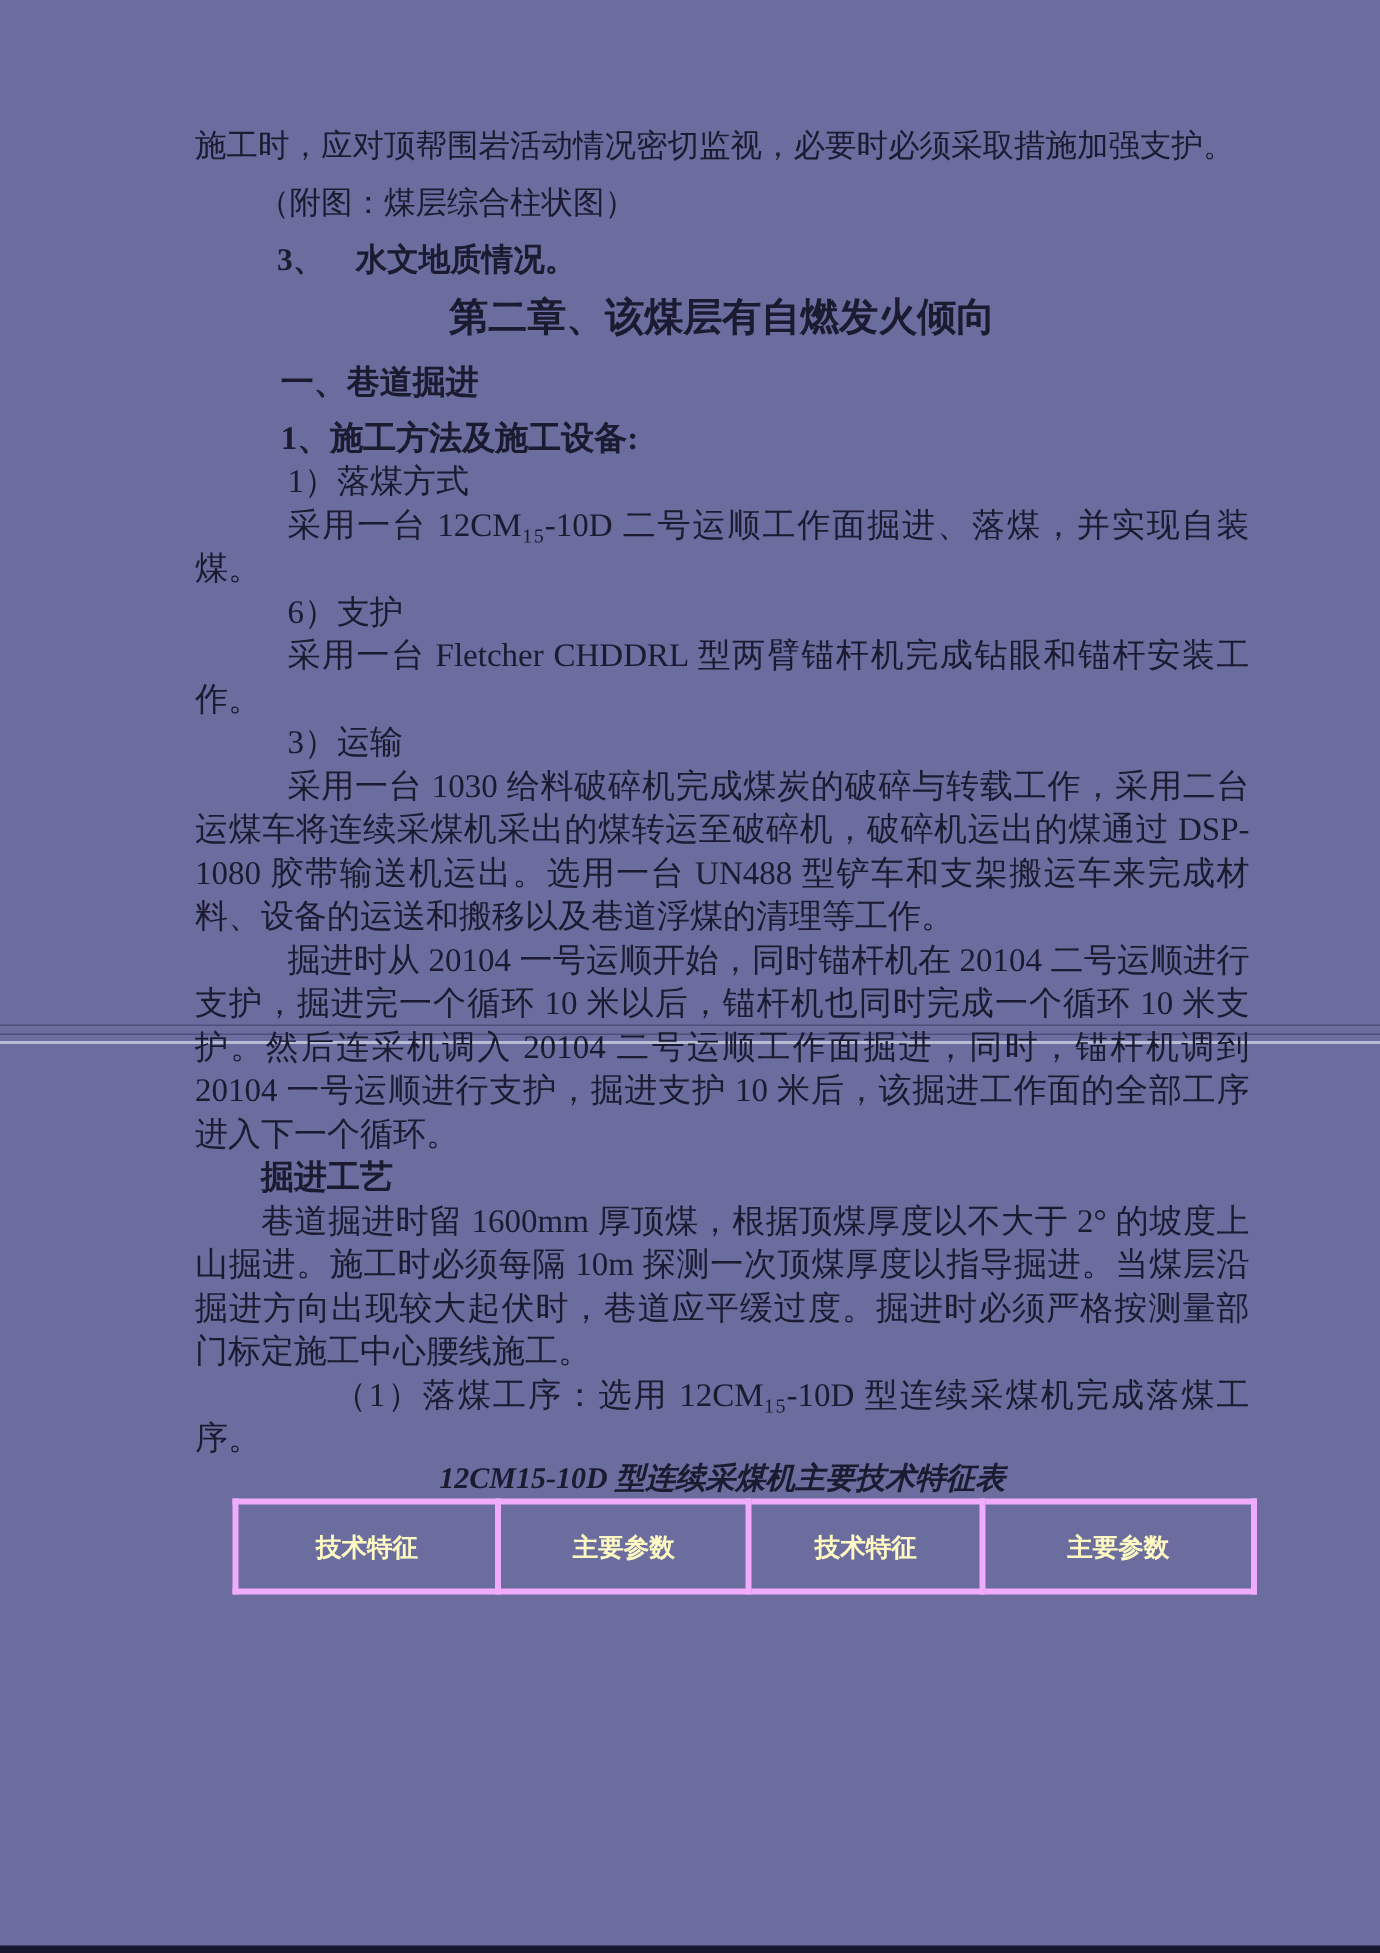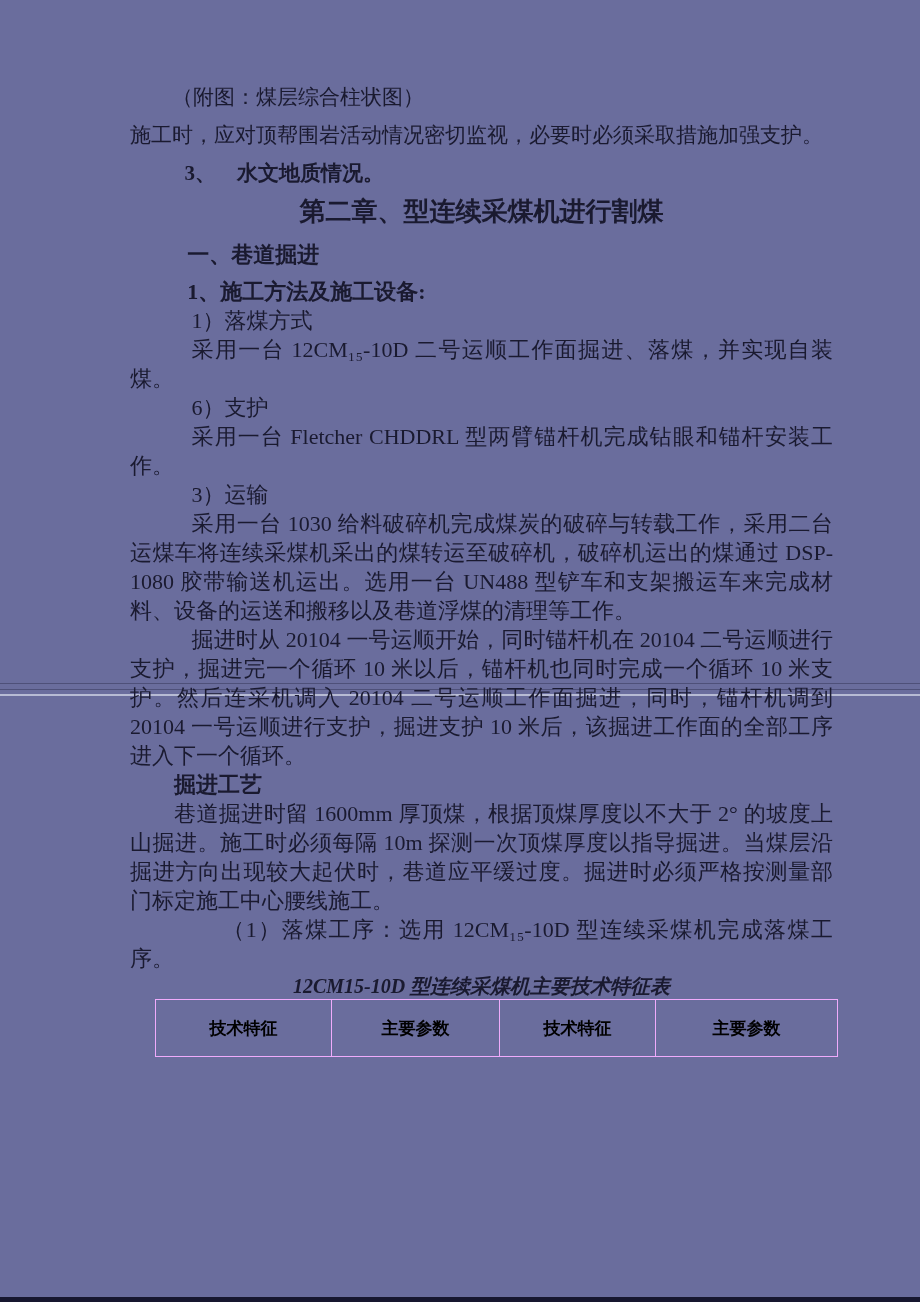--- a/index.html
+++ b/index.html
@@ -37,25 +37,25 @@
     text-align:center;text-indent:0;
     line-height:26px;
   }
   table.spec{
     border-collapse:collapse;
     width:683px;
     margin-left:25px;
     table-layout:fixed;
   }
   table.spec th{
-    border:1px solid #f0abfc;
+    border:4px solid #f0abfc;
     font-size:17px;font-weight:bold;
     height:24px;padding:16px;
     text-align:center;vertical-align:middle;
-    color:#000000;
+    color:#fef9c3;
   }
   .col1{width:26%;} .col2{width:24.5%;} .col3{width:22.5%;} .col4{width:27%;}
   .pb-dark1,.pb-dark2{
     position:absolute;left:0;width:920px;height:1px;
     background:rgba(25,25,55,0.35);z-index:1;
   }
   .pb-dark1{top:683px;}
   .pb-dark2{top:689px;}
   .pb-light{
     position:absolute;left:0;top:694px;width:920px;height:2px;
@@ -70,25 +70,25 @@
 <body>
 
 <div class="page">
 
   <div class="pb-dark1"></div>
   <div class="pb-dark2"></div>
   <div class="pb-light"></div>
 
   <div class="content">
 
+    <p class="body">施工时，应对顶帮围岩活动情况密切监视，必要时必须采取措施加强支护。</p>
     <p class="body ind2">（附图：煤层综合柱状图）</p>
-    <p class="body">施工时，应对顶帮围岩活动情况密切监视，必要时必须采取措施加强支护。</p>
     <p class="body bold ind26">3、　水文地质情况。</p>
 
-    <h1 class="chapter">第二章、型连续采煤机进行割煤</h1>
+    <h1 class="chapter">第二章、该煤层有自燃发火倾向</h1>
     <div class="gap-sm"></div>
 
     <p class="sec bold ind26">一、巷道掘进</p>
     <div class="gap-sm"></div>
     <p class="sec bold ind26">1、施工方法及施工设备:</p>
     <p class="sec ind28">1）落煤方式</p>
     <p class="sec ind28">采用一台 12CM₁₅-10D 二号运顺工作面掘进、落煤，并实现自装煤。</p>
     <p class="sec ind28">6）支护</p>
     <p class="sec ind28">采用一台 Fletcher CHDDRL 型两臂锚杆机完成钻眼和锚杆安装工作。</p>
     <p class="sec ind28">3）运输</p>

